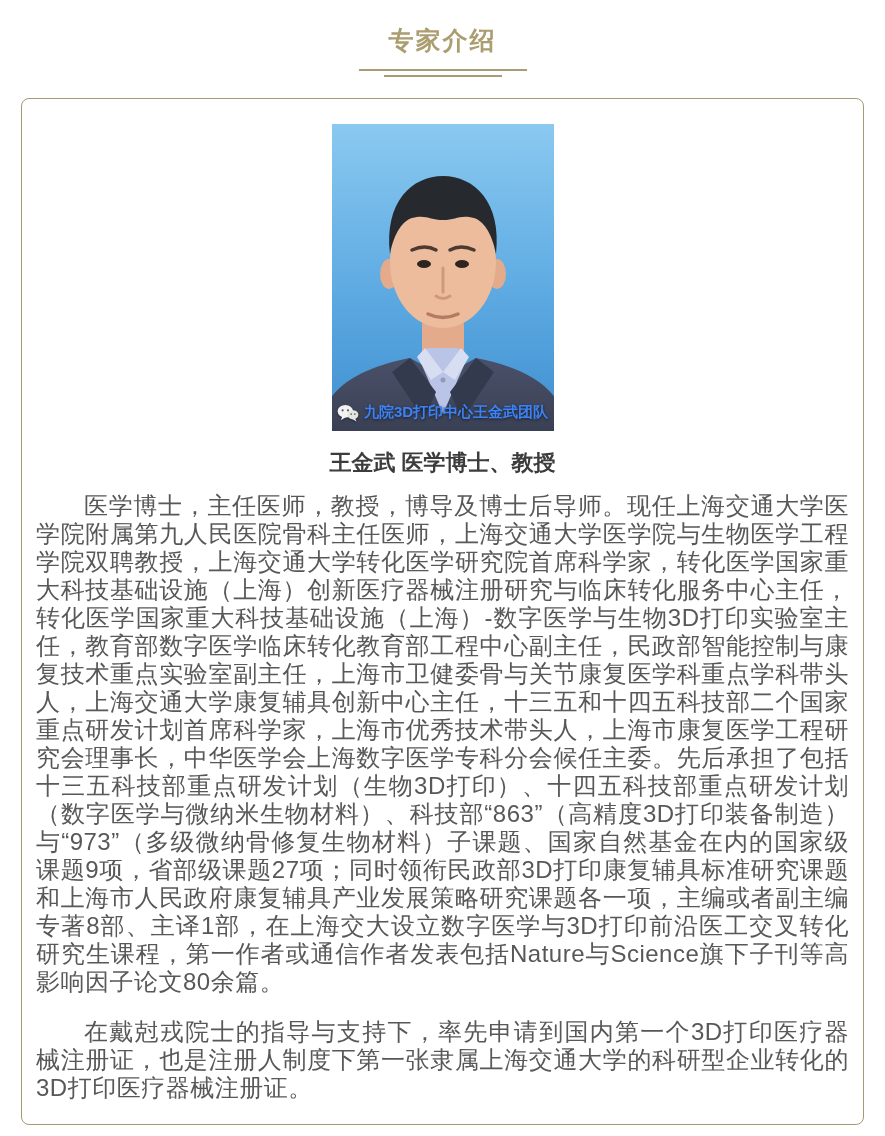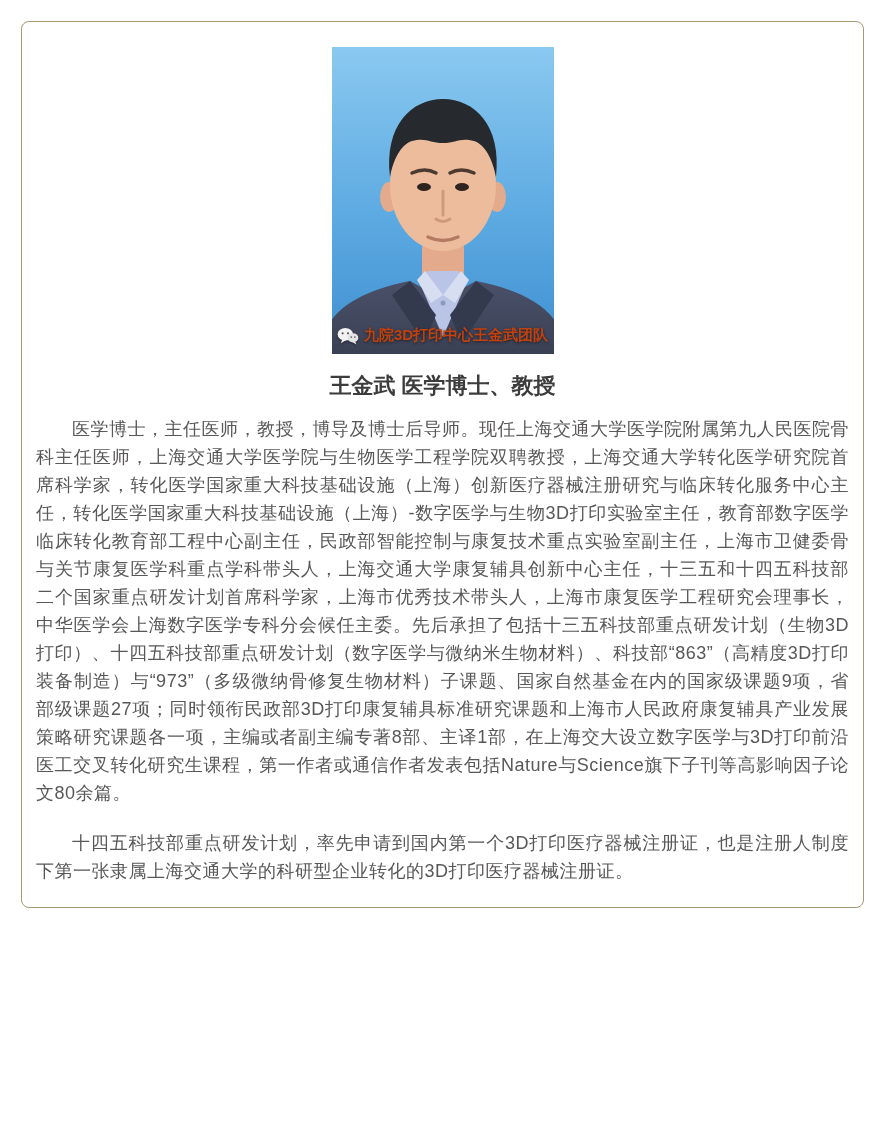--- a/index.html
+++ b/index.html
@@ -58,57 +58,62 @@
   }
   .photo-caption {
     position: absolute;
     left: 0;
     right: 0;
     bottom: 9px;
     display: flex;
     align-items: center;
     justify-content: center;
     gap: 5px;
-    color: #c2410c;
+    color: #3b82f6;
     font-size: 15px;
     font-weight: bold;
     text-shadow: 0 1px 3px rgba(0,0,0,0.55);
     white-space: nowrap;
   }
   .photo-caption svg {
     width: 22px;
     height: 18px;
     flex: 0 0 auto;
     filter: drop-shadow(0 1px 1px rgba(0,0,0,0.4));
   }
   .expert-name {
     text-align: center;
     font-size: 22px;
     font-weight: bold;
     color: #3c3c3c;
     margin: 17px 0 4px 0;
   }
   .body-text p {
-    font-size: 18px;
+    font-size: 24px;
     line-height: 28px;
     color: #595757;
     text-align: justify;
     text-indent: 2em;
     margin: 14px 0 0 0;
     letter-spacing: 0.5px;
   }
   .body-text p + p {
     margin-top: 22px;
   }
 </style>
 </head>
 <body>
 
 <div class="page">
 
+  <div class="header">
+    <div class="page-title">专家介绍</div>
+    <div class="title-rule-1"></div>
+    <div class="title-rule-2"></div>
+  </div>
 
   <div class="article-box">
 
     <div class="photo-wrap">
       <svg viewBox="0 0 222 307" xmlns="http://www.w3.org/2000/svg">
         <defs>
           <linearGradient id="bgGrad" x1="0" y1="0" x2="0" y2="1">
             <stop offset="0" stop-color="#8ac9f0"></stop>
             <stop offset="0.55" stop-color="#5daae2"></stop>
             <stop offset="1" stop-color="#3f8fd0"></stop>
@@ -163,18 +168,18 @@
           <circle cx="19.6" cy="11.2" r="1" fill="#666"></circle>
         </svg>
         <span>九院3D打印中心王金武团队</span>
       </div>
     </div>
 
     <div class="expert-name">王金武 医学博士、教授</div>
 
     <div class="body-text">
       <p>医学博士，主任医师，教授，博导及博士后导师。现任上海交通大学医学院附属第九人民医院骨科主任医师，上海交通大学医学院与生物医学工程学院双聘教授，上海交通大学转化医学研究院首席科学家，转化医学国家重大科技基础设施（上海）创新医疗器械注册研究与临床转化服务中心主任，转化医学国家重大科技基础设施（上海）-数字医学与生物3D打印实验室主任，教育部数字医学临床转化教育部工程中心副主任，民政部智能控制与康复技术重点实验室副主任，上海市卫健委骨与关节康复医学科重点学科带头人，上海交通大学康复辅具创新中心主任，十三五和十四五科技部二个国家重点研发计划首席科学家，上海市优秀技术带头人，上海市康复医学工程研究会理事长，中华医学会上海数字医学专科分会候任主委。先后承担了包括十三五科技部重点研发计划（生物3D打印）、十四五科技部重点研发计划（数字医学与微纳米生物材料）、科技部“863”（高精度3D打印装备制造）与“973”（多级微纳骨修复生物材料）子课题、国家自然基金在内的国家级课题9项，省部级课题27项；同时领衔民政部3D打印康复辅具标准研究课题和上海市人民政府康复辅具产业发展策略研究课题各一项，主编或者副主编专著8部、主译1部，在上海交大设立数字医学与3D打印前沿医工交叉转化研究生课程，第一作者或通信作者发表包括Nature与Science旗下子刊等高影响因子论文80余篇。</p>
-      <p>十四五科技部重点研发计划，率先申请到国内第一个3D打印医疗器械注册证，也是注册人制度下第一张隶属上海交通大学的科研型企业转化的3D打印医疗器械注册证。</p>
+      <p>在戴尅戎院士的指导与支持下，率先申请到国内第一个3D打印医疗器械注册证，也是注册人制度下第一张隶属上海交通大学的科研型企业转化的3D打印医疗器械注册证。</p>
     </div>
 
   </div>
 
 </div>
 
 </body></html>

